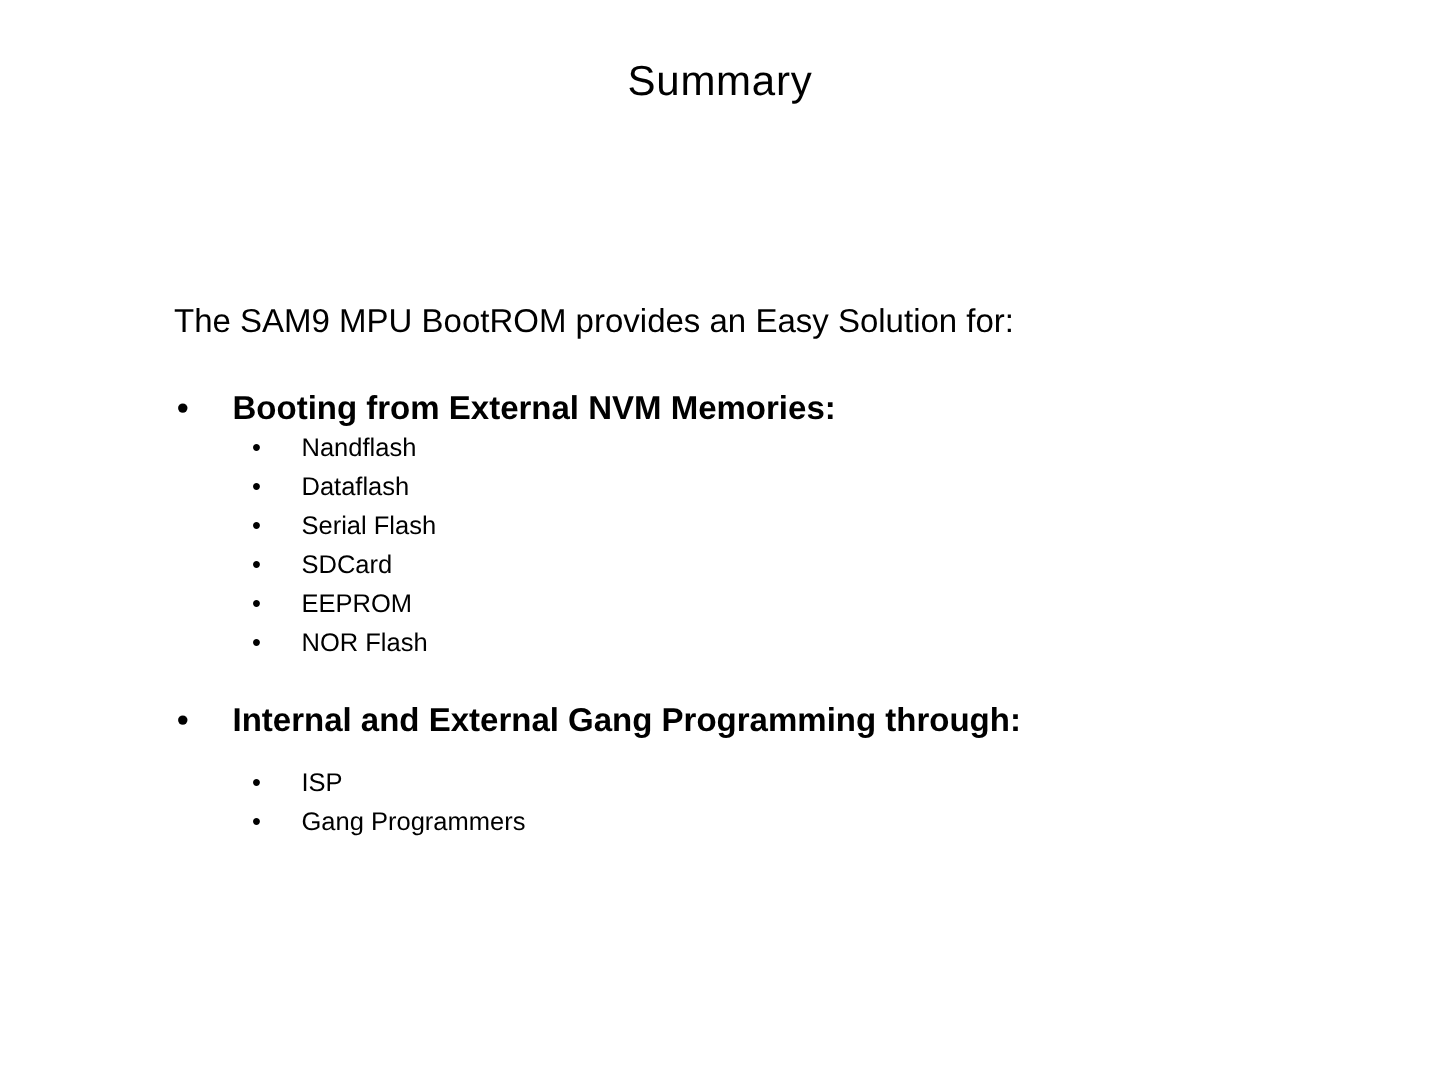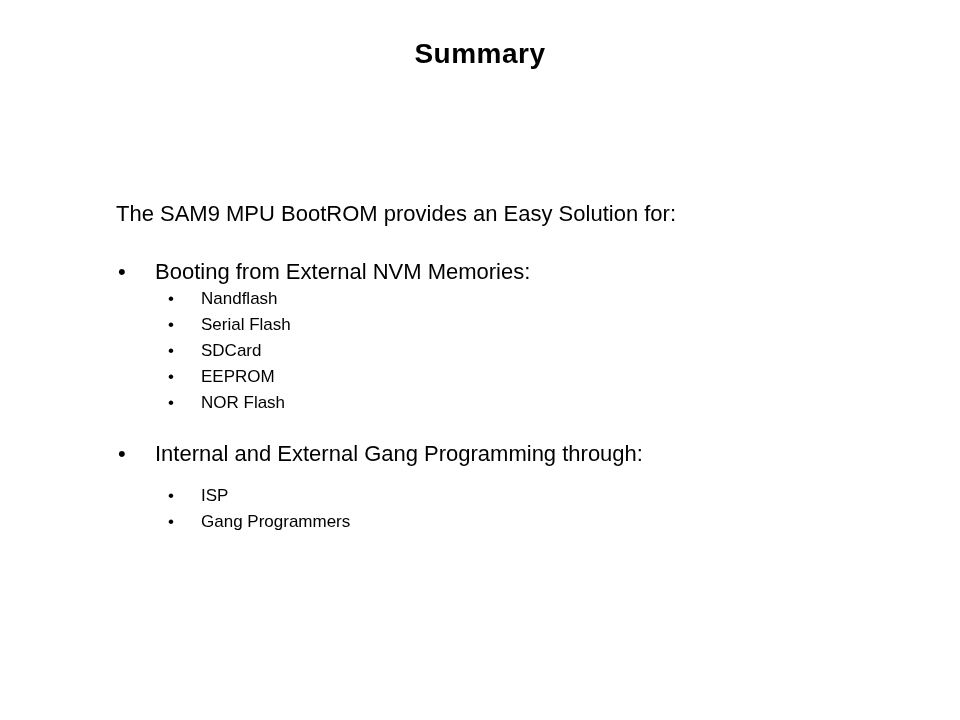--- a/index.html
+++ b/index.html
@@ -17,41 +17,42 @@
     overflow: hidden;
   }
   .slide-title {
     position: absolute;
     top: 38px;
     left: 0;
     width: 960px;
     margin: 0;
     text-align: center;
     font-size: 28px;
-    font-weight: bold;
+    font-weight: normal;
     letter-spacing: 0.5px;
     color: #000000;
   }
   .content {
     position: absolute;
     left: 116px;
     top: 200px;
     width: 760px;
   }
   .intro {
     margin: 0;
     font-size: 22px;
     line-height: 28px;
     margin-bottom: 30px;
   }
   .item1 {
     position: relative;
     padding-left: 39px;
     font-size: 22px;
     line-height: 28px;
+    font-weight: bold;
   }
   .item1::before {
     content: "\2022";
     position: absolute;
     left: 2px;
     top: 0;
   }
   .sublist {
     margin: 0 0 0 0;
   }
@@ -82,20 +83,21 @@
   <h1 class="slide-title">Summary</h1>
 
   <div class="content">
 
     <p class="intro">The SAM9 MPU BootROM provides an Easy Solution for:</p>
 
     <div class="section">
       <div class="item1">Booting from External NVM Memories:</div>
       <div class="sublist">
         <div class="item2">Nandflash</div>
+        <div class="item2">Dataflash</div>
         <div class="item2">Serial Flash</div>
         <div class="item2">SDCard</div>
         <div class="item2">EEPROM</div>
         <div class="item2">NOR Flash</div>
       </div>
     </div>
 
     <div class="section section2">
       <div class="item1">Internal and External Gang Programming through:</div>
       <div class="sublist sublist2">

